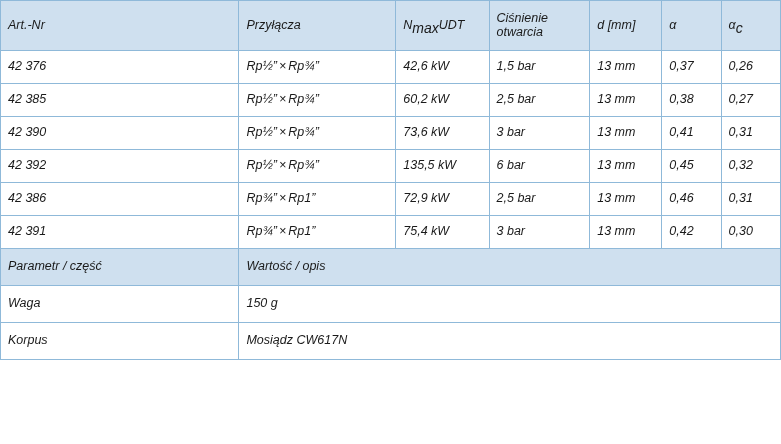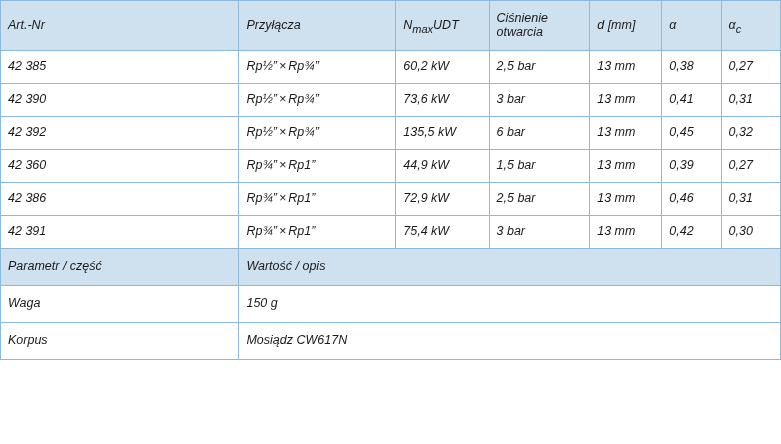--- a/index.html
+++ b/index.html
@@ -55,21 +55,21 @@
   tr.section td {
     background: #cfe0ef;
     height: 25px;
     margin-left: 7px;
   }
   tr.param td {
     background: #ffffff;
     height: 25px;
   }
   .sub {
-    font-size: 11px;
+    font-size: 14px;
     vertical-align: sub;
     line-height: 0;
   }
   .times {
     padding: 0 2px;
   }
 </style>
 </head>
 <body>
 
@@ -89,20 +89,29 @@
       <tr class="head">
         <td><span>Art.-Nr</span></td>
         <td><span>Przyłącza</span></td>
         <td><span>N</span><span class="sub">max</span><span>UDT</span></td>
         <td class="two-line"><span>Ciśnienie</span><br><span>otwarcia</span></td>
         <td><span>d [mm]</span></td>
         <td><span>α</span></td>
         <td><span>α</span><span class="sub">c</span></td>
       </tr>
 
+      <tr class="data">
+        <td>42 376</td>
+        <td><span>Rp½”</span><span class="times">×</span><span>Rp¾”</span></td>
+        <td>42,6 kW</td>
+        <td>1,5 bar</td>
+        <td>13 mm</td>
+        <td>0,37</td>
+        <td>0,26</td>
+      </tr>
 
 
       <tr class="data">
         <td>42 385</td>
         <td><span>Rp½”</span><span class="times">×</span><span>Rp¾”</span></td>
         <td>60,2 kW</td>
         <td>2,5 bar</td>
         <td>13 mm</td>
         <td>0,38</td>
         <td>0,27</td>
@@ -121,29 +130,20 @@
       <tr class="data">
         <td>42 392</td>
         <td><span>Rp½”</span><span class="times">×</span><span>Rp¾”</span></td>
         <td>135,5 kW</td>
         <td>6 bar</td>
         <td>13 mm</td>
         <td>0,45</td>
         <td>0,32</td>
       </tr>
 
-      <tr class="data">
-        <td>42 360</td>
-        <td><span>Rp¾”</span><span class="times">×</span><span>Rp1”</span></td>
-        <td>44,9 kW</td>
-        <td>1,5 bar</td>
-        <td>13 mm</td>
-        <td>0,39</td>
-        <td>0,27</td>
-      </tr>
 
       <tr class="data">
         <td>42 386</td>
         <td><span>Rp¾”</span><span class="times">×</span><span>Rp1”</span></td>
         <td>72,9 kW</td>
         <td>2,5 bar</td>
         <td>13 mm</td>
         <td>0,46</td>
         <td>0,31</td>
       </tr>

